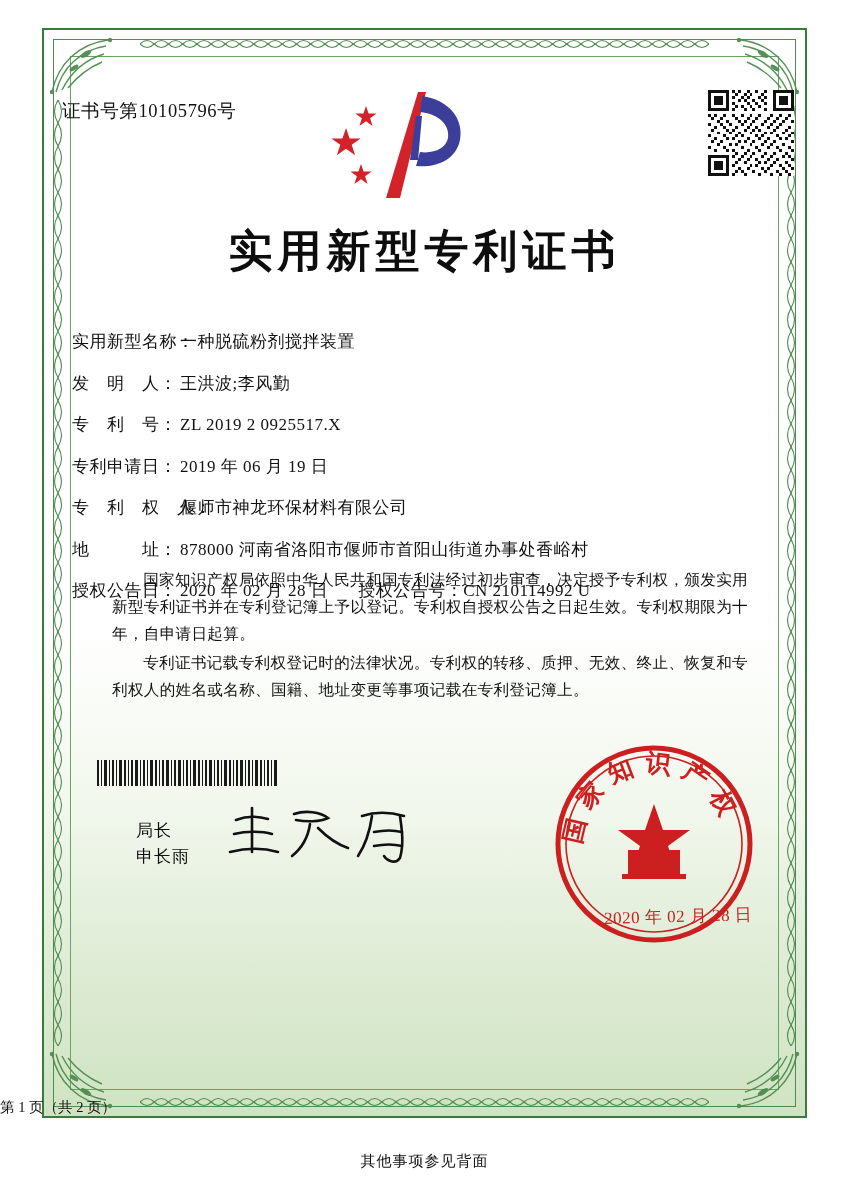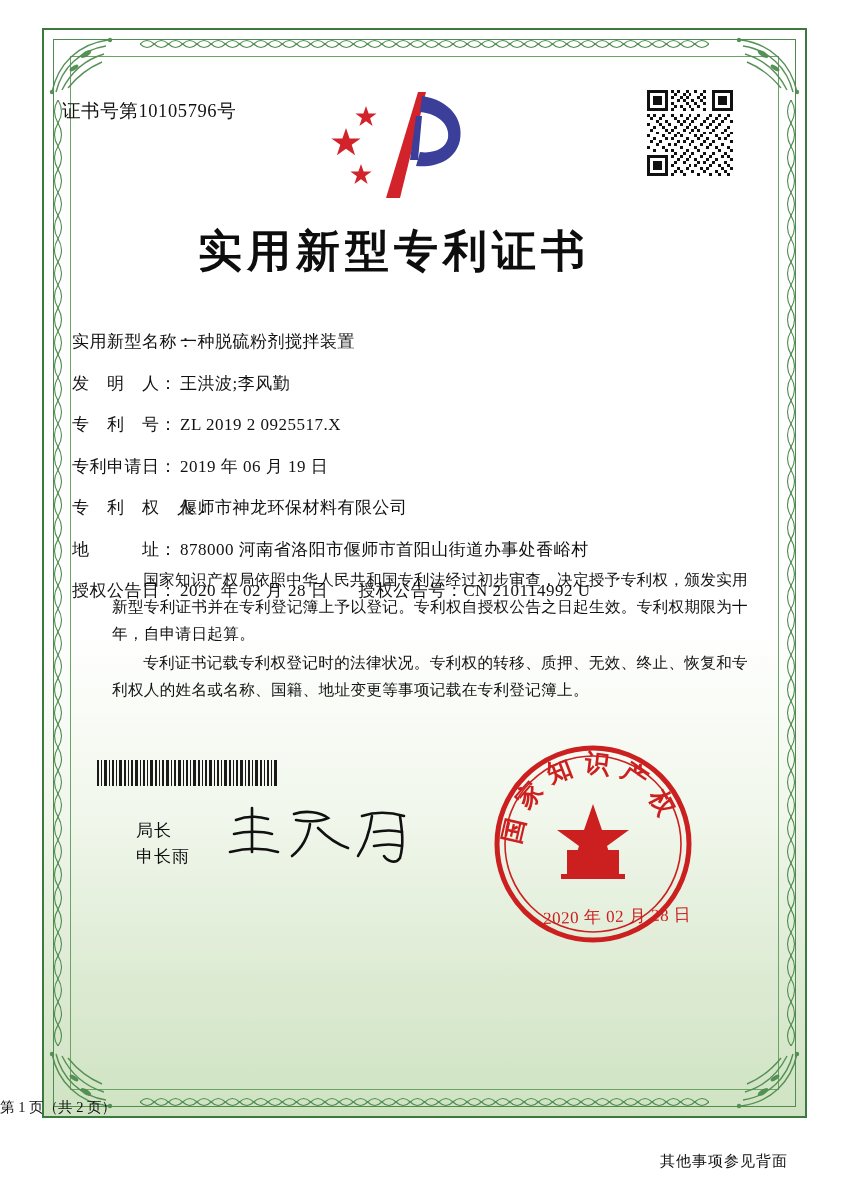--- a/index.html
+++ b/index.html
@@ -12,21 +12,21 @@
     height: 1200px;
     font-family: "Liberation Sans", sans-serif;
     color: #1a1a1a;
     position: relative;
     overflow: hidden;
   }
 
   .page {
     position: absolute;
     left: 0; top: 0;
-    width: 788px;
+    width: 849px;
     height: 1200px;
   }
 
   
   .cert-frame {
     position: absolute;
     left: 42px;
     top: 28px;
     width: 765px;
     height: 1090px;
@@ -212,21 +212,21 @@
     top: 1098px;
     text-align: left;
     font-family: "Liberation Serif", serif;
     font-size: 14.5px;
     color: #111;
   }
   .back-note {
     position: absolute;
     left: 0; right: 0;
     top: 1152px;
-    text-align: right;
+    text-align: center;
     font-family: "Liberation Serif", serif;
     font-size: 15px;
     color: #111;
     letter-spacing: 1px;
   }
 </style>
 </head>
 <body>
 
 <div class="page">

